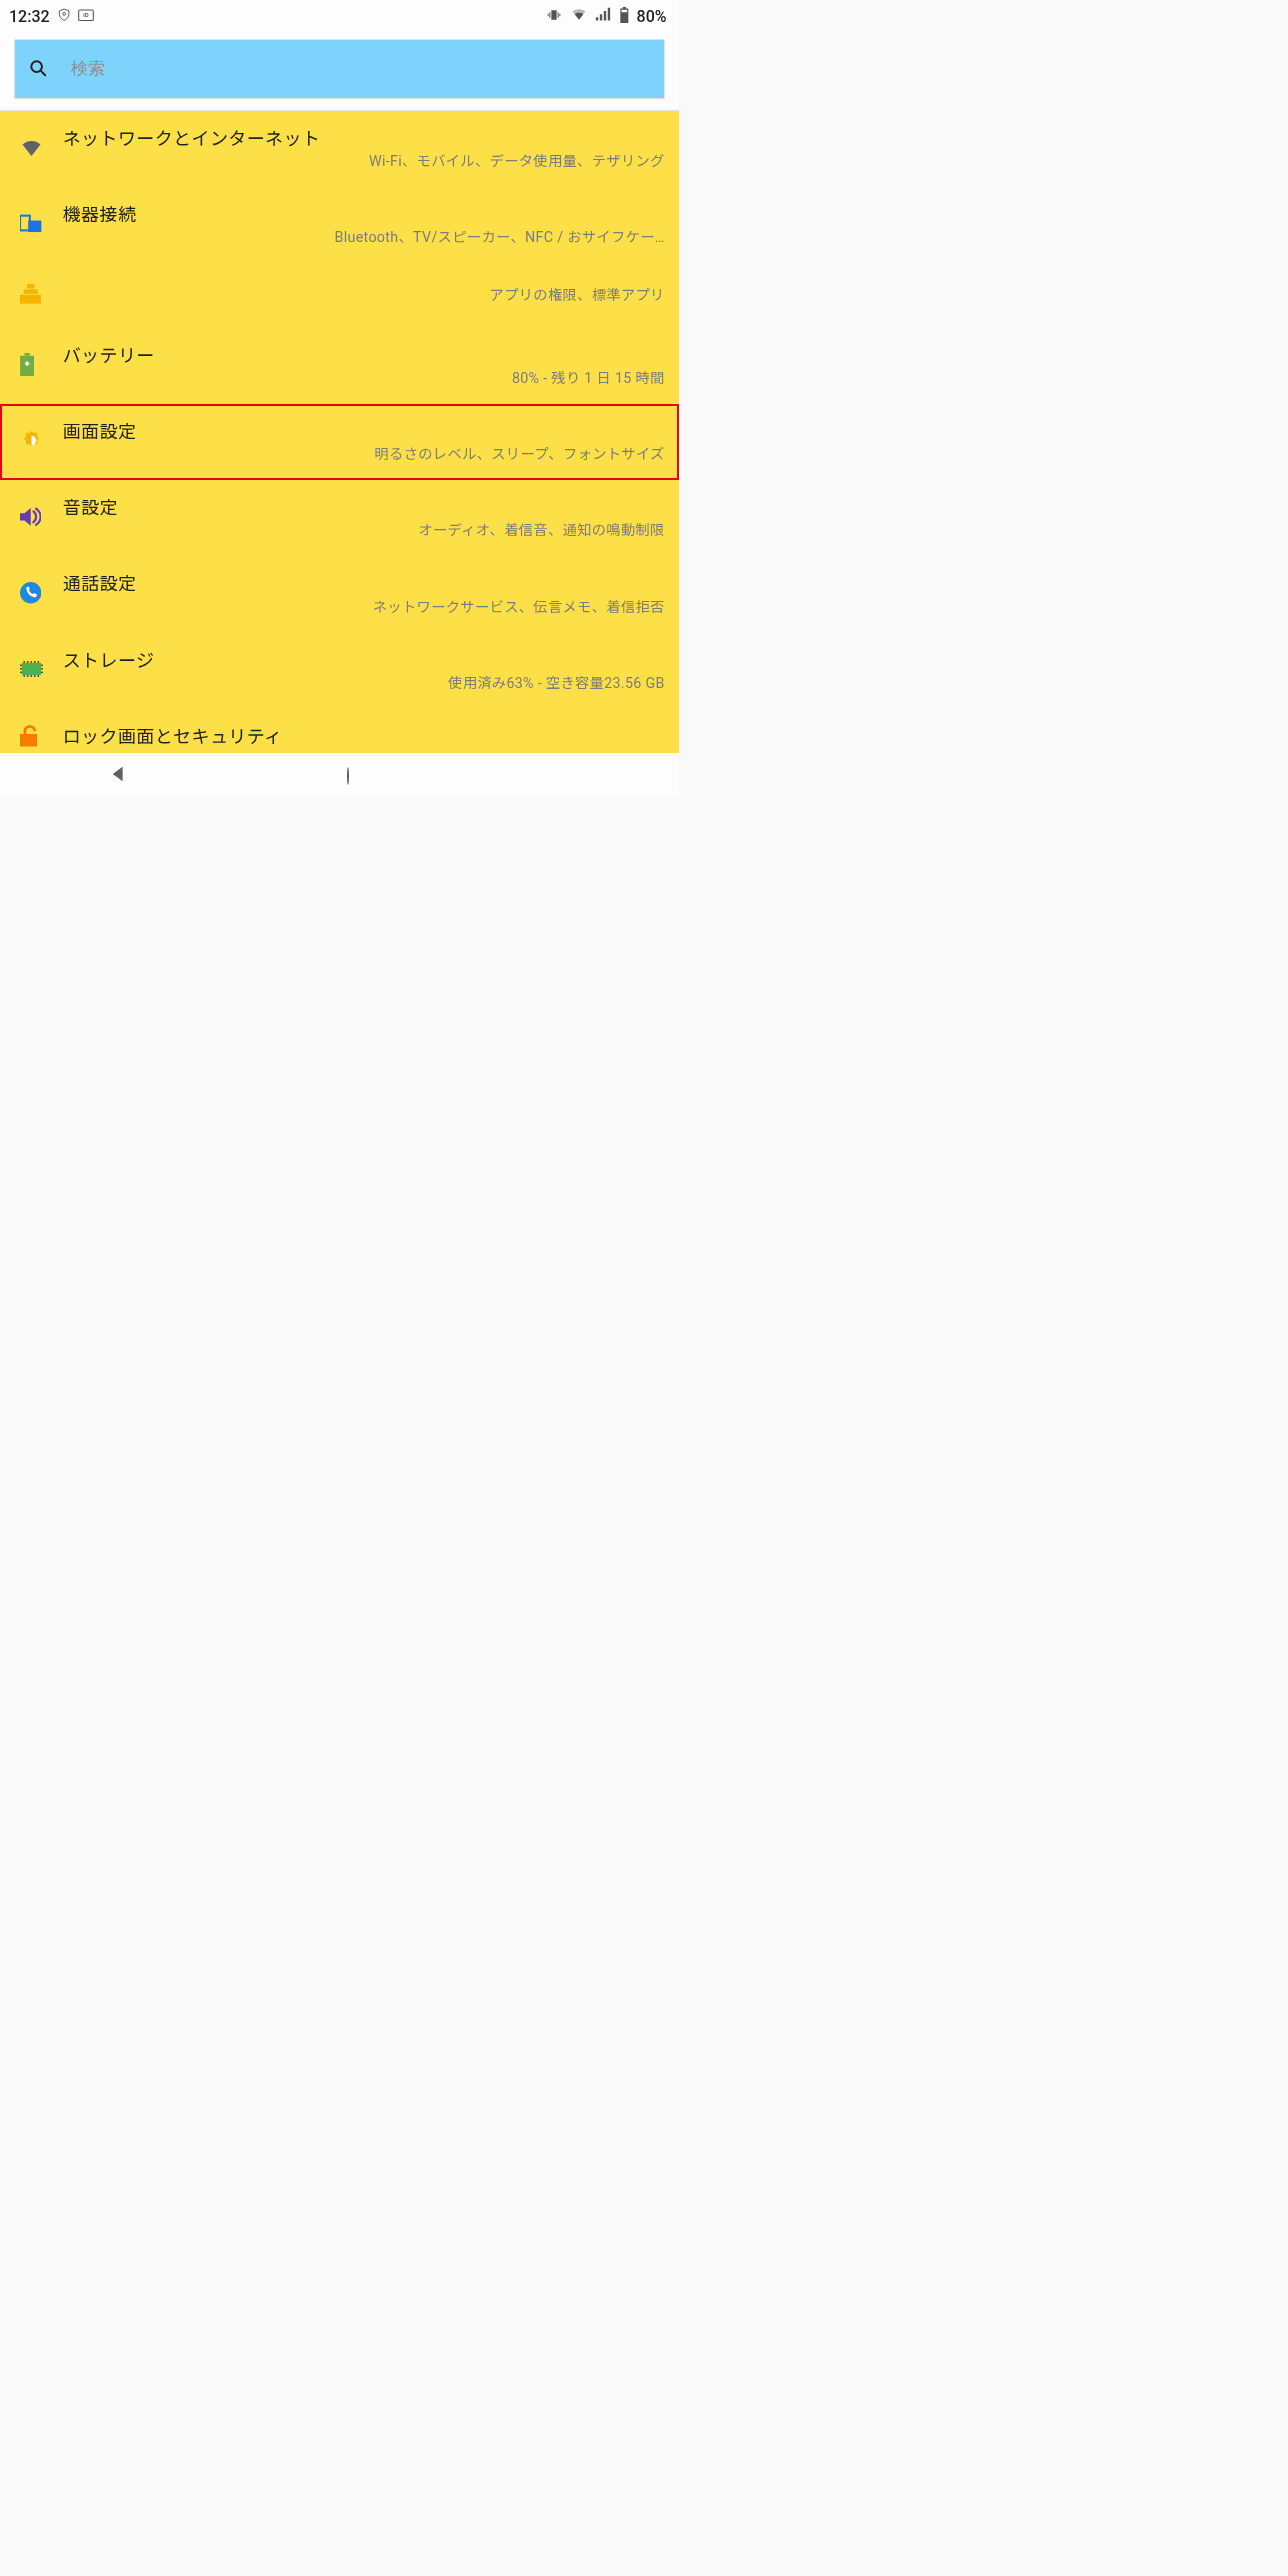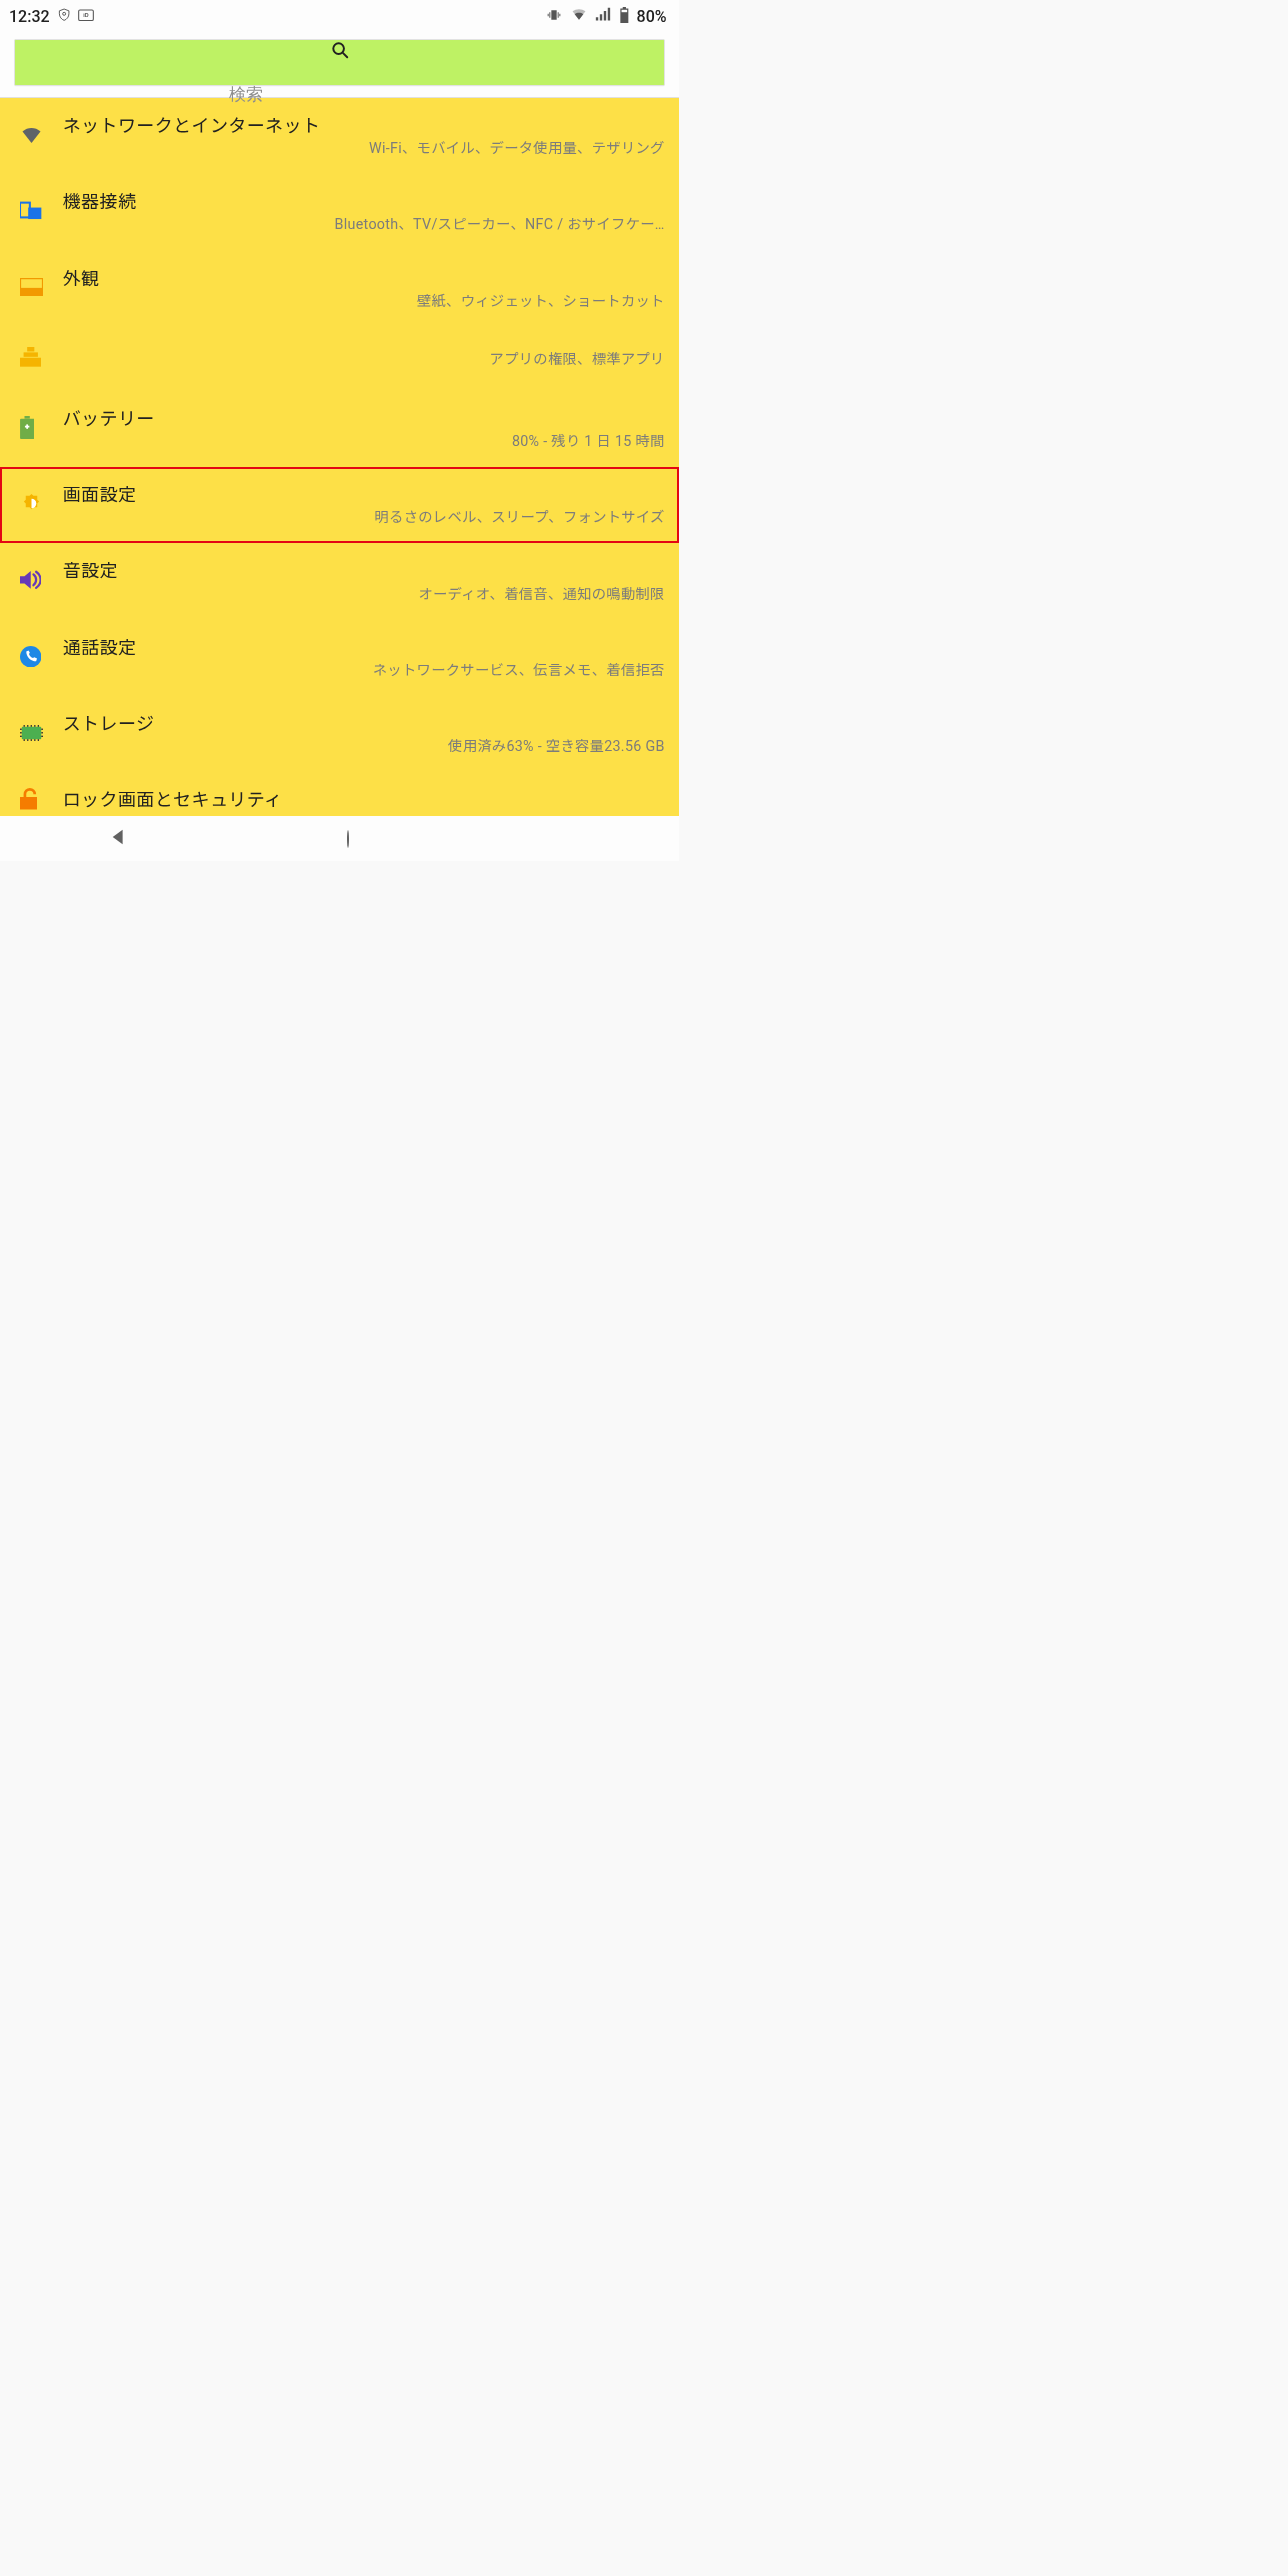--- a/index.html
+++ b/index.html
@@ -26,28 +26,27 @@
   .status-right svg { display: block; }
   
   .search-wrap {
     padding: 7.2px 14.3px 10.7px 14.3px;
     background: #fdfdfd;
     border-bottom: 0.9px solid #e0e0e0;
   }
   .search-card {
     display: flex;
     align-items: center;
-    height: 47px;
-    background: #bef264;
+    height: 60px;
+    background: #7dd3fc;
     border: 0.9px solid #e2e2e2;
     border-radius: 1.8px;
     box-shadow: 0 0.9px 0 rgba(0,0,0,.02);
     padding: 0 12.5px;
     gap: 21.5px;
-    flex-direction: column;
   }
   .search-card input {
     flex: 1;
     border: none;
     outline: none;
     font-size: 17px;
     color: #555;
     background: transparent;
   }
   .search-card input::placeholder { color: #8e8e8e; }
@@ -204,34 +203,20 @@
             <rect x="10" y="8" width="16" height="14" fill="currentColor"></rect>
           </svg>
     </span>
       </div>
     <div class="txt">
       <div class="title">機器接続</div>
       <div class="sub">Bluetooth、TV/スピーカー、NFC / おサイフケー…</div>
     </div>
   </div>
 
-  <div class="row">
-    <div class="ic">
-        <span class="c-orange">
-      <svg width="23" height="18" viewBox="0 0 26 20">
-            <rect x="0" y="0" width="26" height="20" fill="none" stroke="currentColor" stroke-width="2.5"></rect>
-            <rect x="0" y="11" width="26" height="9" fill="currentColor"></rect>
-          </svg>
-    </span>
-      </div>
-    <div class="txt">
-      <div class="title">外観</div>
-      <div class="sub">壁紙、ウィジェット、ショートカット</div>
-    </div>
-  </div>
 
   <div class="row">
     <div class="ic">
         <span class="c-yellow">
       <svg width="21.5" height="19.7" viewBox="0 0 24 22" fill="currentColor">
             <rect x="8" y="0" width="8" height="5"></rect>
             <rect x="4" y="6" width="16" height="5"></rect>
             <rect x="0" y="12" width="24" height="10"></rect>
           </svg>
     </span>

